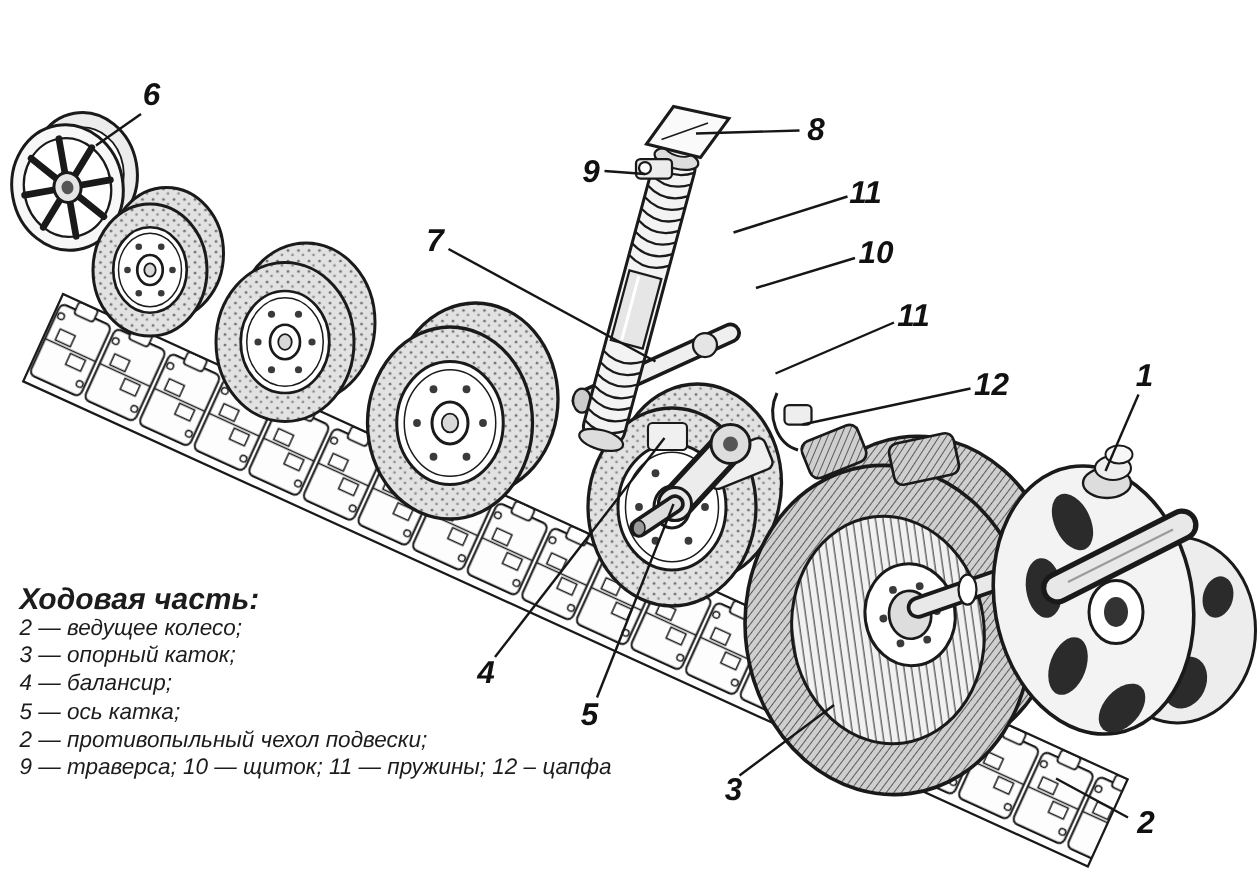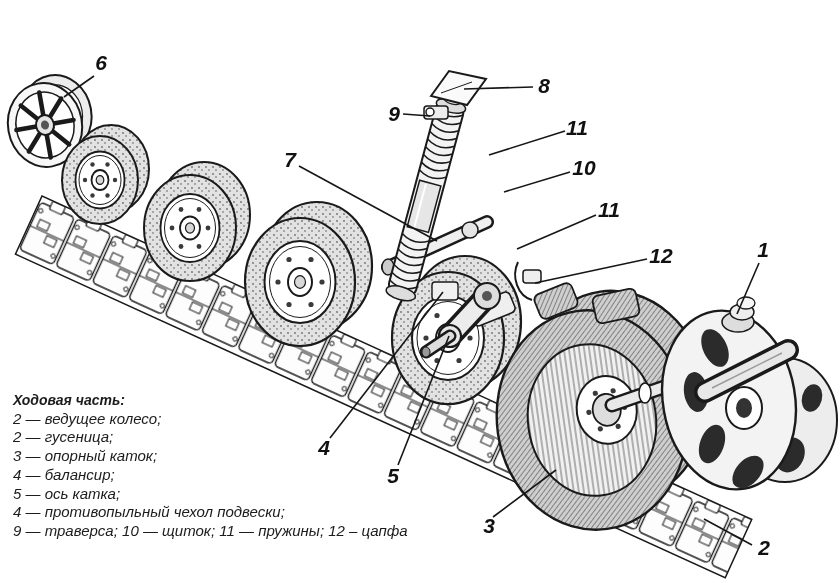--- a/index.html
+++ b/index.html
@@ -26,21 +26,21 @@
     position: absolute;
     left: 13px;
     top: 391px;
     width: 450px;
     color: #1c1c1c;
     font-style: italic;
     font-size: 15px;
     line-height: 18.7px;
     white-space: nowrap;
   }
-  .legend .heading { font-weight: 700; font-size: 14px; }
+  .legend .heading { font-weight: 700; font-size: 20px; }
 </style>
 </head>
 <body>
 
 <div class="stage">
 <svg width="840" height="583" viewBox="0 0 840 583">
   <defs>
     <pattern id="stip" width="7" height="7" patternUnits="userSpaceOnUse">
       <rect width="7" height="7" fill="#e2e2e2"></rect>
       <circle cx="2" cy="2" r="0.9" fill="#6f6f6f"></circle>
@@ -272,20 +272,19 @@
     <text class="callout" x="324" y="455">4</text>
     <text class="callout" x="393" y="483">5</text>
     <text class="callout" x="489" y="533">3</text>
     <text class="callout" x="764" y="555">2</text>
   </g>
 </svg>
 
   <div class="legend">
     <div class="heading">Ходовая часть:</div>
     <div class="line">2 — ведущее колесо;</div>
-    <div class="line">2 — гусеница;</div>
     <div class="line">3 — опорный каток;</div>
     <div class="line">4 — балансир;</div>
     <div class="line">5 — ось катка;</div>
-    <div class="line">4 — противопыльный чехол подвески;</div>
+    <div class="line">2 — противопыльный чехол подвески;</div>
     <div class="line">9 — траверса; 10 — щиток; 11 — пружины; 12 – цапфа</div>
   </div>
 </div>
 
 </body></html>

